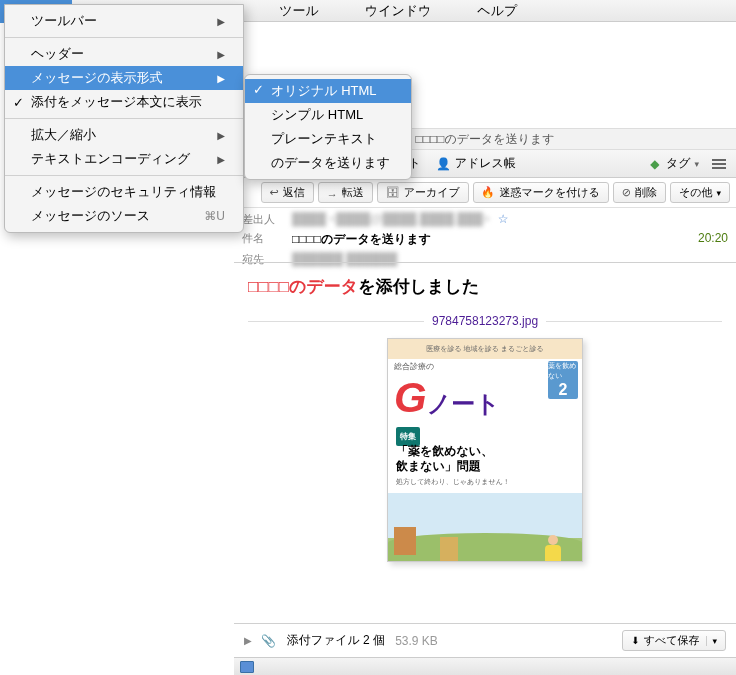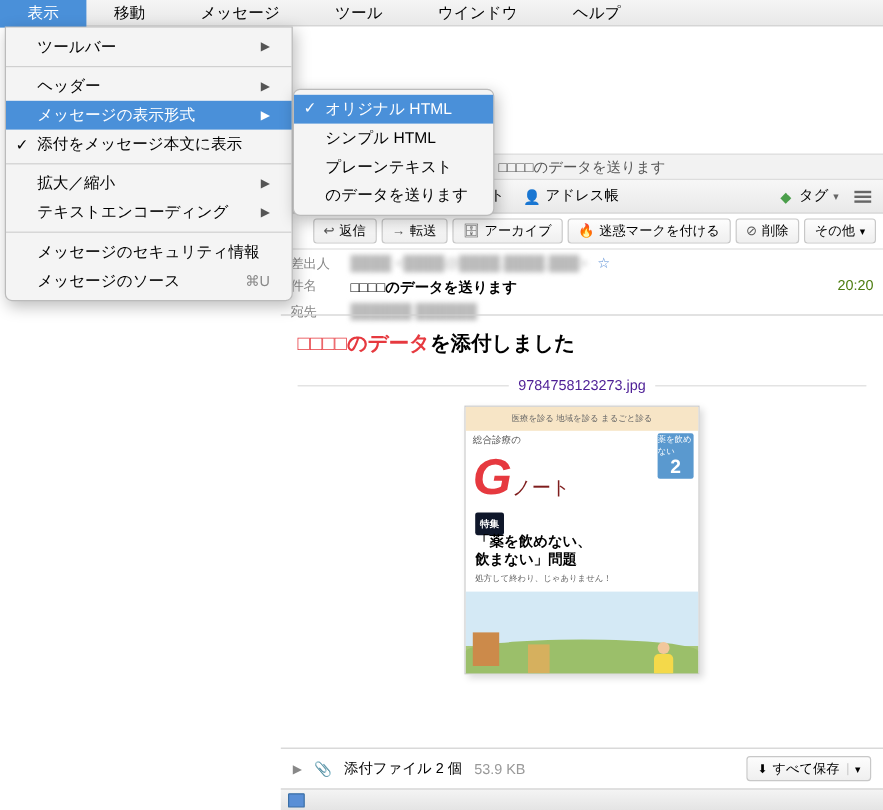--- a/index.html
+++ b/index.html
@@ -2,21 +2,21 @@
 <html><head>
 <meta charset="utf-8">
 <style>
 * { margin: 0; padding: 0; box-sizing: border-box; font-family: "Hiragino Kaku Gothic ProN", "メイリオ", sans-serif; }
 body { width: 736px; height: 675px; background: #fff; font-size: 13px; overflow: hidden; position: relative; }
 
 .menubar { height: 22px; background: linear-gradient(#f5f5f5, #e8e8e8); display: flex; align-items: center; border-bottom: 1px solid #ccc; }
 .menubar-item { padding: 3px 23px; font-size: 13px; cursor: pointer; }
 .menubar-item.active { background: #4a90d9; color: #fff; }
 
-.dropdown { position: absolute; top: 22px; left: 4px; width: 240px; background: #f4f4f4; border: 1px solid #bbb; border-radius: 0 0 6px 6px; box-shadow: 2px 4px 12px rgba(0,0,0,0.25); z-index: 100; padding: 4px 0; text-align: center; }
+.dropdown { position: absolute; top: 4px; left: 4px; width: 240px; background: #f4f4f4; border: 1px solid #bbb; border-radius: 0 0 6px 6px; box-shadow: 2px 4px 12px rgba(0,0,0,0.25); z-index: 100; padding: 4px 0; text-align: center; }
 .dropdown-item { padding: 3px 18px 3px 26px; font-size: 13px; position: relative; display: flex; justify-content: space-between; align-items: center; cursor: pointer; }
 .dropdown-item .arrow { font-size: 10px; color: #555; }
 .dropdown-item .check { position: absolute; left: 8px; }
 .dropdown-item.highlighted { background: #4a90d9; color: #fff; gap: 48px; }
 .dropdown-item.highlighted .arrow { color: #fff; }
 .dropdown-sep { height: 1px; background: #d0d0d0; margin: 4px 0; }
 .dropdown .shortcut { color: #888; font-size: 12px; }
 
 .submenu { position: absolute; top: 74px; left: 244px; width: 168px; background: #f4f4f4; border: 1px solid #bbb; border-radius: 6px; box-shadow: 2px 4px 12px rgba(0,0,0,0.25); z-index: 101; padding: 4px 0; }
 .submenu-item { padding: 3px 12px 3px 26px; font-size: 13px; position: relative; cursor: pointer; }
@@ -51,25 +51,25 @@
 .attach-divider { display: flex; align-items: center; margin: 16px 0 8px 0; color: #4c1d95; font-size: 12px; }
 .attach-divider .line { flex: 1; height: 1px; background: #ddd; }
 .attach-divider .name { padding: 0 8px; }
 
 .book { width: 196px; height: 224px; margin: 10px auto 0 auto; background: #fff; border: 1px solid #ccc; box-shadow: 3px 3px 6px rgba(0,0,0,0.15); position: relative; overflow: hidden; }
 .book .topbar { height: 20px; background: #f7e5c6; font-size: 7px; color: #666; display: flex; align-items: center; justify-content: center; }
 .book .title-row { display: flex; align-items: center; padding: 2px 6px; }
 .book .title-row .small { font-size: 8px; color: #555; }
 .book .gnote { display: flex; align-items: baseline; padding: 0 6px; }
 .book .gnote .g { font-size: 42px; font-weight: bold; color: #e6393f; font-style: italic; }
-.book .gnote .note { font-size: 16px; font-weight: normal; color: #7f1d1d; }
+.book .gnote .note { font-size: 24px; font-weight: bold; color: #4c1d95; }
 .book .badge { position: absolute; right: 4px; top: 22px; width: 30px; height: 38px; background: #5a99cf; color: #fff; font-size: 7px; border-radius: 2px; display: flex; flex-direction: column; align-items: center; justify-content: center; }
 .book .badge .num { font-size: 16px; font-weight: bold; }
 .book .feature { margin: 6px 8px 2px 8px; font-size: 12px; font-weight: bold; line-height: 1.3; }
-.book .feature .orange { background: #0f172a; color: #fff; font-size: 8px; padding: 5px 4px; border-radius: 2px; }
+.book .feature .orange { background: #0f766e; color: #fff; font-size: 8px; padding: 5px 4px; border-radius: 2px; }
 .book .feature-sub { font-size: 7px; color: #666; margin: 0 8px 6px 8px; }
 .book .illustration { height: 90px; background: linear-gradient(#d4e9f5 0%, #d4e9f5 50%, #a8c77a 50%, #8fb860 100%); position: relative; overflow: hidden; }
 .book .illustration .hill { position: absolute; bottom: 0; left: 0; right: 0; height: 50px; background: #9bbf6a; border-radius: 50% 50% 0 0 / 20% 20% 0 0; }
 .book .illustration .castle { position: absolute; left: 6px; bottom: 28px; width: 22px; height: 28px; background: #cc8a4a; }
 .book .illustration .castle2 { position: absolute; left: 52px; bottom: 22px; width: 18px; height: 24px; background: #d6b05e; }
 .book .illustration .person { position: absolute; right: 18px; bottom: 8px; width: 22px; height: 40px; }
 .book .illustration .person .head { width: 10px; height: 10px; background: #f2c79c; border-radius: 50%; margin: 0 auto; }
 .book .illustration .person .body { width: 16px; height: 24px; background: #f4d94a; margin: 0 auto; border-radius: 4px 4px 2px 2px; }
 
 .footer-bar { position: absolute; bottom: 18px; left: 234px; right: 0; height: 34px; border-top: 1px solid #d0d0d0; display: flex; align-items: center; padding: 0 10px; gap: 10px; font-size: 12px; }

